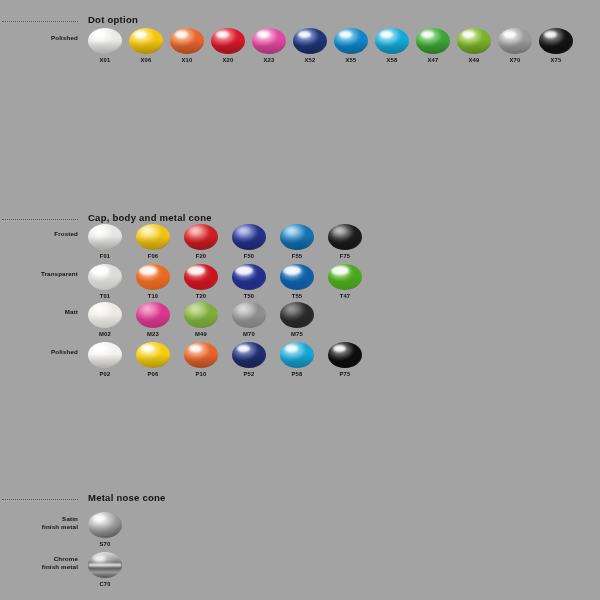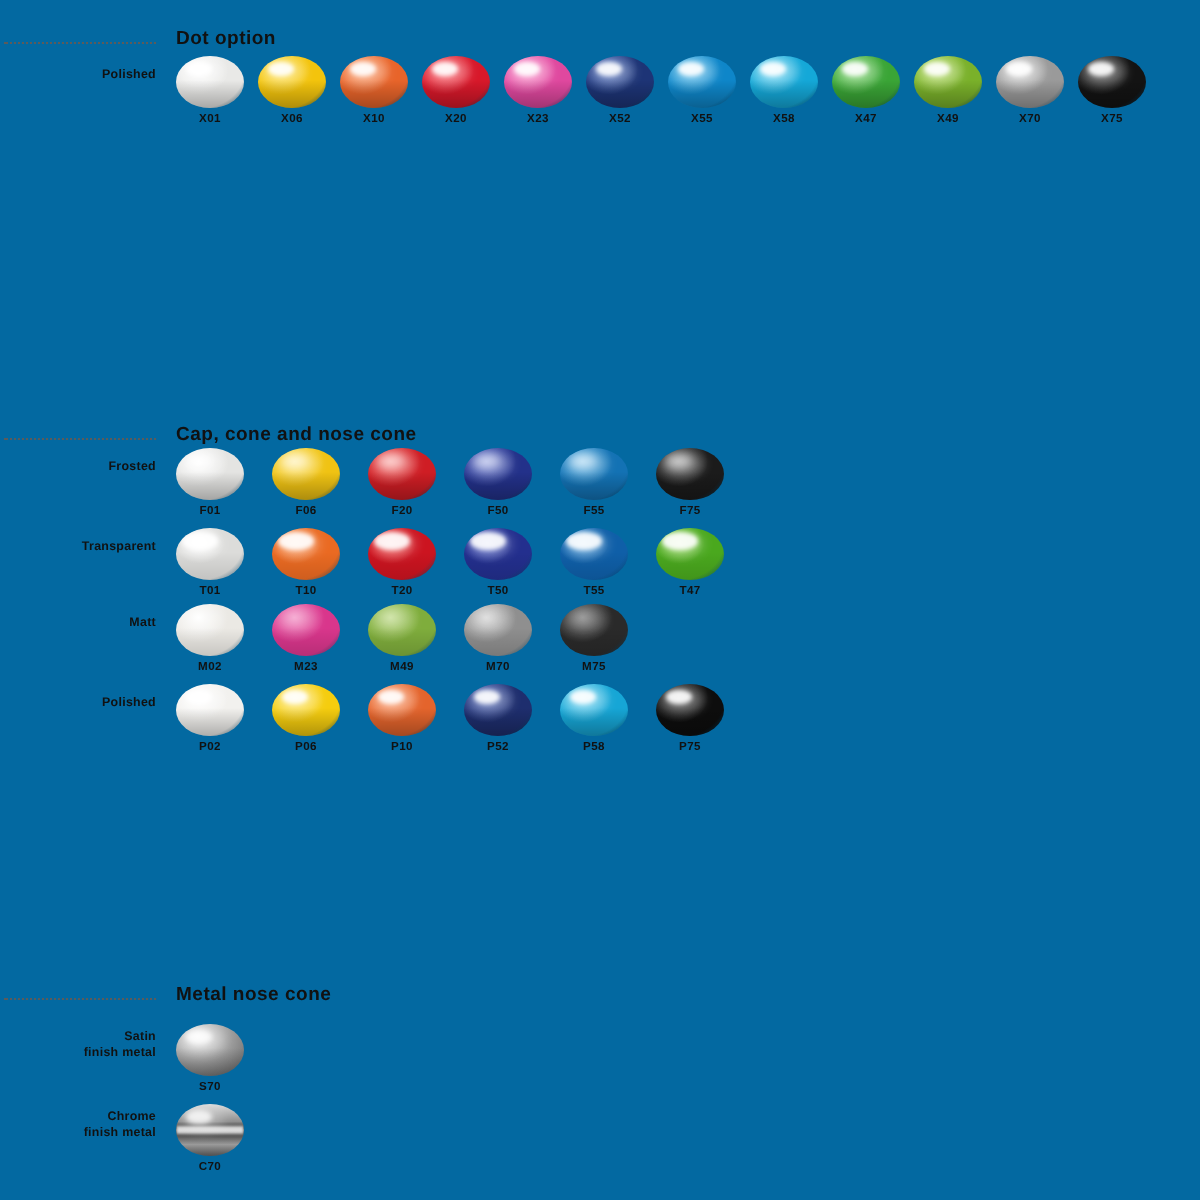--- a/index.html
+++ b/index.html
@@ -12,21 +12,21 @@
     height: 600px;
     position: relative;
     font-family: "Liberation Sans", sans-serif;
     color: #1a1a1a;
     overflow: hidden;
   }
 
   .sheet {
     position: absolute;
     inset: 0;
-    background: #0369a1;
+    background: #a3a3a3;
   }
 
   
   .section {
     position: absolute;
     left: 0;
     width: 600px;
   }
   .section-rule {
     position: absolute;
@@ -251,21 +251,21 @@
               <div class="gloss-soft"></div>
               <div class="gloss"></div>
               <div class="shade"></div>
             </div>
             <div class="swatch-code">X75</div>
           </div>
         </div>
       </div>
       <div class="section" style="top: 212px;">
         <div class="section-rule"></div>
-        <div class="section-title">Cap, cone and nose cone</div>
+        <div class="section-title">Cap, body and metal cone</div>
       </div>
       <div class="row" style="top: 224px;">
         <div class="row-label" style="top: 6px;">
           <div>Frosted</div>
         </div>
         <div class="swatches">
           <div class="swatch-cell" style="left: 0px;">
             <div class="swatch finish-frosted" style="background: radial-gradient(at 33% 26%, rgb(255, 255, 255) 0%, rgb(228, 228, 226) 46%, rgb(228, 228, 226) 72%, rgba(0, 0, 0, 0.32) 100%);">
               <div class="gloss-soft"></div>
               <div class="gloss"></div>

